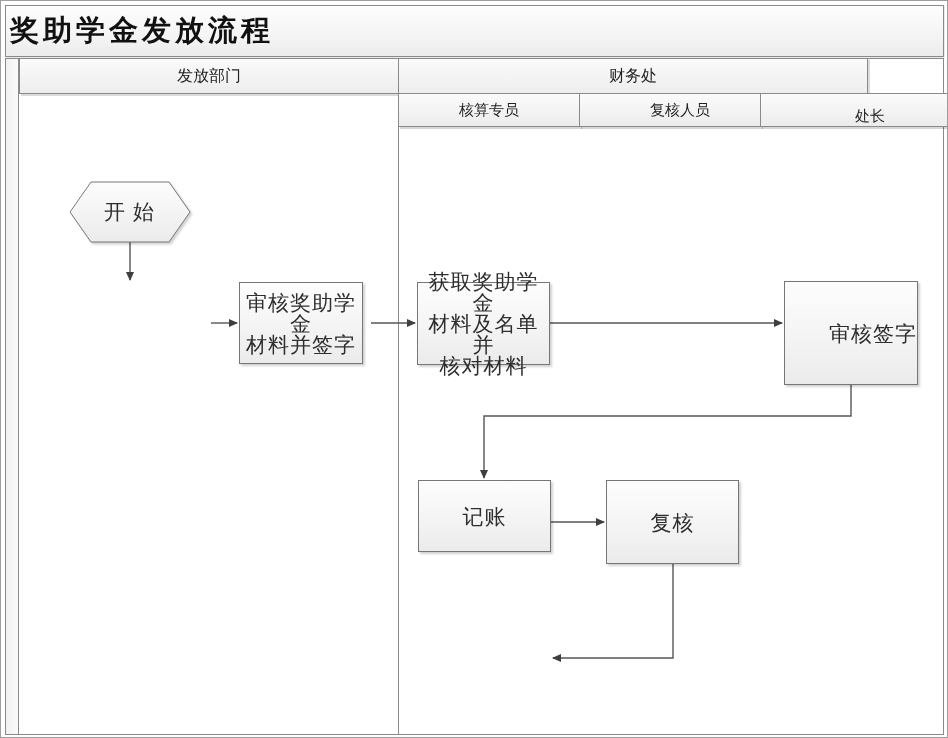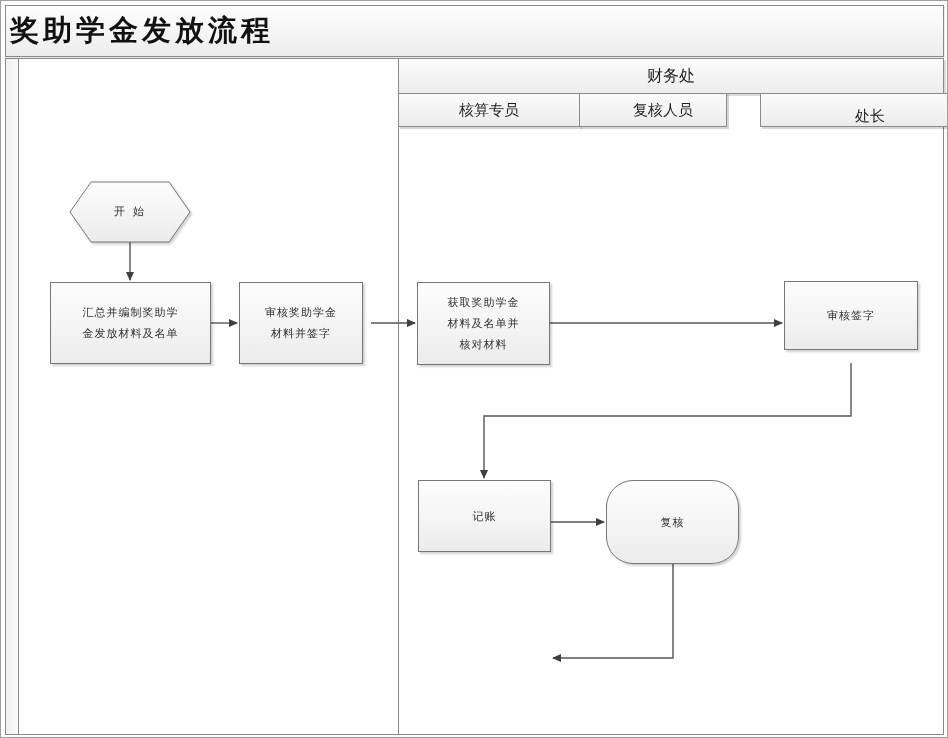--- a/index.html
+++ b/index.html
@@ -37,49 +37,49 @@
   }
   .hdr{
     position:absolute;top:57px;height:36px;box-sizing:border-box;
     border:1px solid #8a8a8a;
     background:linear-gradient(180deg,#fbfbfb,#ededed);
     display:flex;align-items:center;justify-content:center;
     box-shadow:2px 2px 0 rgba(0,0,0,.14);
     font-size:16px;color:#1f1f1f;
   }
   .hdr.dept{left:18px;width:380px;}
-  .hdr.fin{left:397px;width:546px;}
+  .hdr.fin{left:397px;width:470px;}
   .subhdr{
     position:absolute;top:92px;height:34px;box-sizing:border-box;
     border:1px solid #8a8a8a;
     background:linear-gradient(180deg,#fbfbfb,#ececec);
     display:flex;align-items:center;justify-content:center;
     box-shadow:2px 2px 0 rgba(0,0,0,.16);
     font-size:15px;color:#1f1f1f;
   }
   .subhdr.c1{left:397px;width:182px;}
-  .subhdr.c2{left:578px;width:148px;padding-left:20px;}
+  .subhdr.c2{left:578px;width:182px;padding-left:20px;}
   .subhdr.c3{left:759px;width:220px;align-items:flex-end;}
   
   .node{
     position:absolute;display:flex;align-items:center;justify-content:center;
-    text-align:center;font-size:11px;line-height:21px;color:#2e2e2e;
+    text-align:center;font-size:21px;line-height:21px;color:#2e2e2e;
   }
   .node.box{
     box-sizing:border-box;border:1px solid #767676;
     background:linear-gradient(180deg,#fdfdfd 0%,#f4f4f4 55%,#ebebeb 100%);
     box-shadow:2px 2px 2px rgba(0,0,0,.18);
   }
   .node-label{white-space:pre-line;letter-spacing:1px;}
   .node.compile   {left:49px; top:281px;width:161px;height:82px;}
   .node.deptreview{left:238px;top:281px;width:124px;height:82px;}
   .node.obtain    {left:416px;top:281px;width:133px;height:83px;}
-  .node.auditsign {left:783px;top:280px;width:134px;height:69px;}
+  .node.auditsign {left:783px;top:280px;width:134px;height:104px;justify-content:flex-end;}
   .node.bookkeep  {left:417px;top:479px;width:133px;height:72px;}
-  .node.recheck   {left:605px;top:479px;width:133px;height:84px;border-radius:27px;}
+  .node.recheck   {left:605px;top:479px;width:133px;height:84px;}
   .node.pay       {left:416px;top:615px;width:134px;height:83px;}
   
   .node.hex{left:68px;top:180px;width:120px;height:60px;}
   .hex-svg{position:absolute;left:0;top:0;filter:drop-shadow(2px 2px 1px rgba(0,0,0,.18));}
   .hex-label{position:relative;letter-spacing:8px;padding-left:8px;}
   
   .connectors{position:absolute;left:0;top:0;pointer-events:none;}
 </style>
 </head>
 <body>
@@ -87,20 +87,23 @@
 <div class="page">
 
   <div class="title-bar">
     <span class="title-text">奖助学金发放流程</span>
   </div>
 
   <div class="frame"></div>
   <div class="phase-strip"></div>
   <div class="lane-divider"></div>
 
+  <div class="hdr dept">
+    <span>发放部门</span>
+  </div>
   <div class="hdr fin">
     <span>财务处</span>
   </div>
   <div class="subhdr c1">
     <span>核算专员</span>
   </div>
   <div class="subhdr c2">
     <span>复核人员</span>
   </div>
   <div class="subhdr c3">
@@ -130,24 +133,20 @@
         <linearGradient id="hexg" x1="0" y1="0" x2="0" y2="1">
           <stop offset="0" stop-color="#fdfdfd"></stop>
           <stop offset="1" stop-color="#ebebeb"></stop>
         </linearGradient>
       </defs>
       <polygon points="1,31 22,1 100,1 121,31 100,61 22,61" fill="url(#hexg)" stroke="#767676" stroke-width="1"></polygon>
     </svg>
     <span class="node-label hex-label">开始</span>
   </div>
 
-  <div class="node box compile">
-    <span class="node-label">汇总并编制奖助学
-金发放材料及名单</span>
-  </div>
 
   <div class="node box deptreview">
     <span class="node-label">审核奖助学金
 材料并签字</span>
   </div>
 
   <div class="node box obtain">
     <span class="node-label">获取奖助学金
 材料及名单并
 核对材料</span>

